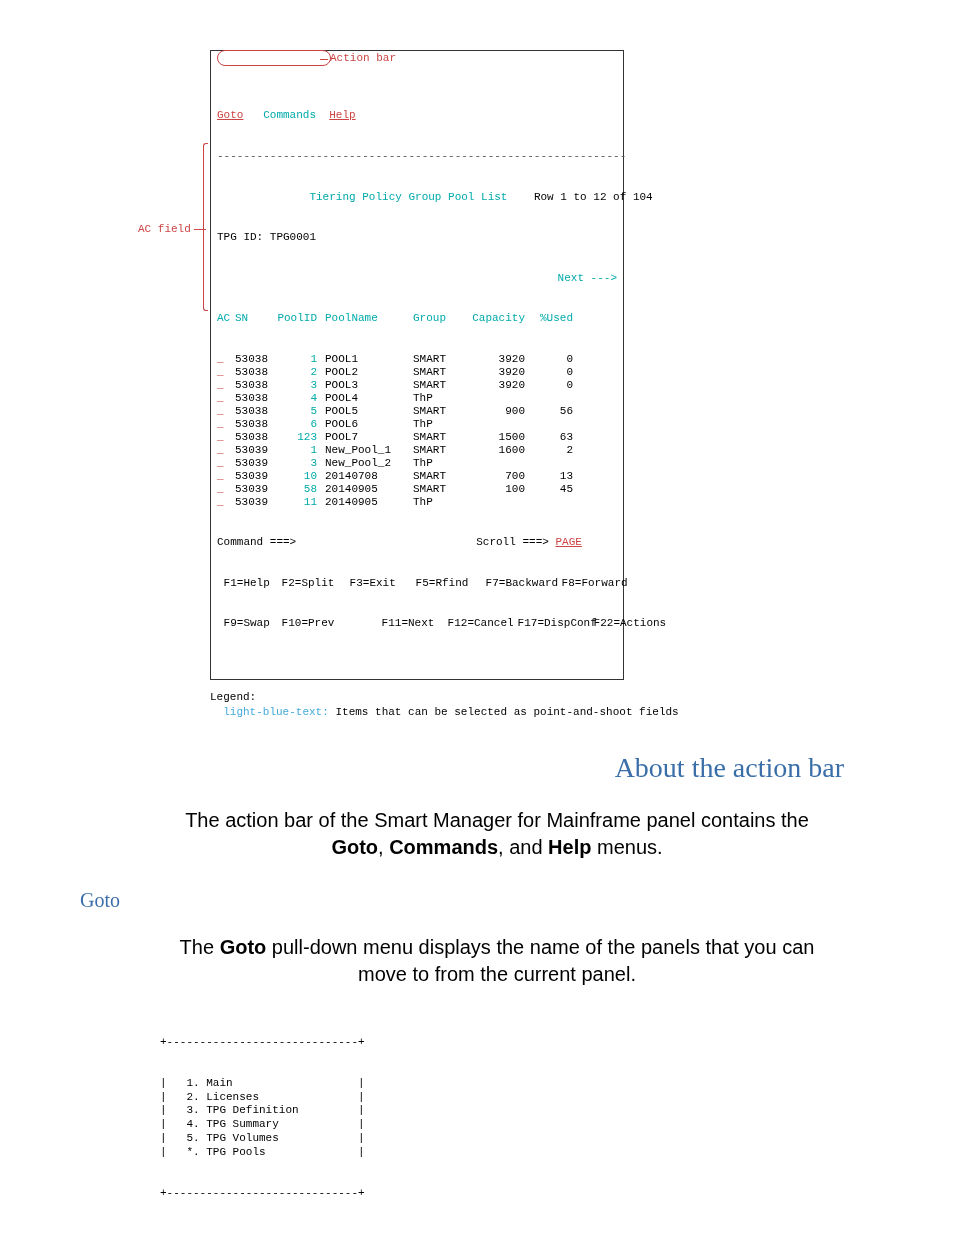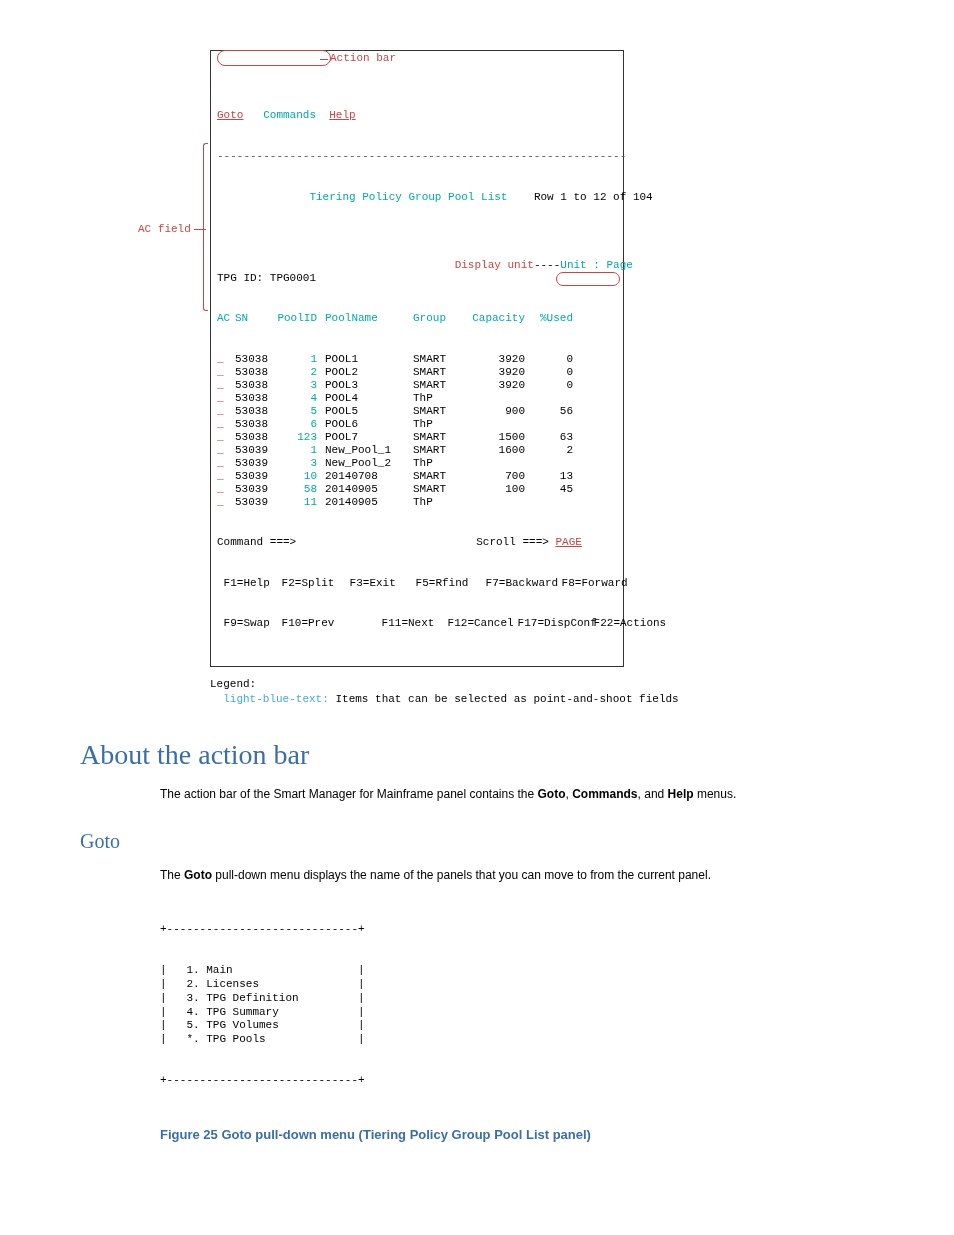--- a/index.html
+++ b/index.html
@@ -5,39 +5,39 @@
   html,body{margin:0;padding:0;background:#fff;color:#000;}
   body{width:954px;font-family:Arial,Helvetica,sans-serif;font-size:14px;line-height:1.35;}
   .page{padding:50px 110px 50px 80px;}
   .mono{font-family:"Courier New",monospace;font-size:11px;line-height:1.25;white-space:pre;}
   .panel-wrap{position:relative;margin-left:130px;margin-bottom:10px;}
   .callout{position:absolute;font-family:"Courier New",monospace;font-size:11px;color:#c44;}
   .callout.ac{left:-72px;top:172px;}
   .callout.ac::after{content:"";position:absolute;left:56px;top:7px;width:12px;height:1px;background:#c44;}
   .callout.ab{position:absolute;left:120px;top:2px;color:#c44;}
   .callout.ab::before{content:"";position:absolute;left:-10px;top:7px;width:8px;height:1px;background:#c44;}
-  .panel{border:1px solid #333;width:400px;padding:3px 6px 8px 6px;}
+  .panel{border:1px solid #333;width:400px;padding:3px 6px 21px 6px;}
   .pblue{color:#0aa;}
   .pred{color:#c44;}
   .ac-col{display:inline-block;width:18px;color:#c44;}
   .sn-col{display:inline-block;width:42px;}
   .pid-col{display:inline-block;width:40px;text-align:right;color:#0aa;}
   .pid-col.hdr{color:#0aa;}
   .pname-col{display:inline-block;width:88px;padding-left:8px;}
   .type-col{display:inline-block;width:56px;}
   .cap-col{display:inline-block;width:56px;text-align:right;}
   .used-col{display:inline-block;width:40px;text-align:right;padding-left:8px;}
   .us{color:#c44;text-decoration:underline;}
   .ac-mark{color:#c44;}
   .bracket{position:absolute;left:-7px;top:93px;width:4px;height:166px;border-left:1px solid #c44;border-top:1px solid #c44;border-bottom:1px solid #c44;border-radius:3px 0 0 3px;}
   .legend{margin-left:130px;margin-top:6px;font-family:"Courier New",monospace;font-size:11px;}
   .legend .lb{color:#4ad;}
-  h2.h-main{font-family:"Times New Roman",serif;font-weight:normal;color:#3a6ea8;font-size:28px;margin:30px 0 10px 0;}
+  h2.h-main{font-family:"Times New Roman",serif;font-weight:normal;color:#3a6ea8;font-size:28px;margin:30px 0 10px 0;text-align:right;}
   h3.h-sub{font-family:"Times New Roman",serif;font-weight:normal;color:#3a6ea8;font-size:20px;margin:26px 0 8px 0;}
-  .para{margin-left:80px;margin-right:10px;font-size:12px;}
+  .para{margin-left:80px;margin-right:10px;font-size:20px;text-align:center;}
   .para b{font-weight:bold;}
   .figcap{margin-left:80px;color:#3a6ea8;font-weight:bold;font-size:13px;margin-top:10px;}
   .goto-box{margin-left:80px;margin-top:8px;}
   .oval1{position:absolute;left:7px;top:0px;width:112px;height:14px;border:1px solid #c44;border-radius:8px;}
   .oval2{position:absolute;left:339px;top:41px;width:62px;height:12px;border:1px solid #c44;border-radius:7px;}
   .nav-next{color:#0aa;text-align:right;}
   .row{height:13px;}
   .hdr-row span{color:#0aa;}
   .panel-sep{color:#555;}
   .fkeys{font-size:11px;}
@@ -51,25 +51,22 @@
   <div class="panel-wrap">
     <div class="callout ac">AC field</div>
     <div class="bracket"></div>
 
     <div class="panel mono">
       <div class="oval1"></div>
       <div class="callout ab">Action bar</div>
       <div class="row"><span class="pblue us">Goto</span>   <span class="pblue">Commands</span>  <span class="pblue us">Help</span></div>
       <div class="panel-sep">--------------------------------------------------------------</div>
       <div class="row">              <span class="pblue">Tiering Policy Group Pool List</span>    <span>Row 1 to 12 of 104</span></div>
-      <div class="row" style="position:relative;">
-        <div class="oval2"></div>
-        <span style="visibility:hidden;">............................</span><span class="pred">Display unit</span>----<span class="pblue">Unit : Page</span>
-      </div>
       <div class="row"><span>TPG ID: TPG0001</span></div>
+      <div class="row nav-next"><span class="pblue">Next ---&gt;</span></div>
       <div class="row hdr-row"><span class="ac-col" style="color:#0aa;">AC</span><span class="sn-col">SN</span><span class="pid-col hdr">PoolID</span><span class="pname-col">PoolName</span><span class="type-col">Group</span><span class="cap-col">Capacity</span><span class="used-col">%Used</span></div>
       <div id="rowsHost"><div class="row"><span class="ac-col ac-mark">_</span><span class="sn-col">53038</span><span class="pid-col">1</span><span class="pname-col">POOL1</span><span class="type-col">SMART</span><span class="cap-col">3920</span><span class="used-col">0</span></div><div class="row"><span class="ac-col ac-mark">_</span><span class="sn-col">53038</span><span class="pid-col">2</span><span class="pname-col">POOL2</span><span class="type-col">SMART</span><span class="cap-col">3920</span><span class="used-col">0</span></div><div class="row"><span class="ac-col ac-mark">_</span><span class="sn-col">53038</span><span class="pid-col">3</span><span class="pname-col">POOL3</span><span class="type-col">SMART</span><span class="cap-col">3920</span><span class="used-col">0</span></div><div class="row"><span class="ac-col ac-mark">_</span><span class="sn-col">53038</span><span class="pid-col">4</span><span class="pname-col">POOL4</span><span class="type-col">ThP</span><span class="cap-col"></span><span class="used-col"></span></div><div class="row"><span class="ac-col ac-mark">_</span><span class="sn-col">53038</span><span class="pid-col">5</span><span class="pname-col">POOL5</span><span class="type-col">SMART</span><span class="cap-col">900</span><span class="used-col">56</span></div><div class="row"><span class="ac-col ac-mark">_</span><span class="sn-col">53038</span><span class="pid-col">6</span><span class="pname-col">POOL6</span><span class="type-col">ThP</span><span class="cap-col"></span><span class="used-col"></span></div><div class="row"><span class="ac-col ac-mark">_</span><span class="sn-col">53038</span><span class="pid-col">123</span><span class="pname-col">POOL7</span><span class="type-col">SMART</span><span class="cap-col">1500</span><span class="used-col">63</span></div><div class="row"><span class="ac-col ac-mark">_</span><span class="sn-col">53039</span><span class="pid-col">1</span><span class="pname-col">New_Pool_1</span><span class="type-col">SMART</span><span class="cap-col">1600</span><span class="used-col">2</span></div><div class="row"><span class="ac-col ac-mark">_</span><span class="sn-col">53039</span><span class="pid-col">3</span><span class="pname-col">New_Pool_2</span><span class="type-col">ThP</span><span class="cap-col"></span><span class="used-col"></span></div><div class="row"><span class="ac-col ac-mark">_</span><span class="sn-col">53039</span><span class="pid-col">10</span><span class="pname-col">20140708</span><span class="type-col">SMART</span><span class="cap-col">700</span><span class="used-col">13</span></div><div class="row"><span class="ac-col ac-mark">_</span><span class="sn-col">53039</span><span class="pid-col">58</span><span class="pname-col">20140905</span><span class="type-col">SMART</span><span class="cap-col">100</span><span class="used-col">45</span></div><div class="row"><span class="ac-col ac-mark">_</span><span class="sn-col">53039</span><span class="pid-col">11</span><span class="pname-col">20140905</span><span class="type-col">ThP</span><span class="cap-col"></span><span class="used-col"></span></div></div>
       <div class="row"><span>Command ===&gt;</span><span style="display:inline-block;width:180px;"></span><span>Scroll ===&gt;</span> <span class="us">PAGE</span></div>
       <div class="row fkeys"> <span class="cell" style="width:58px;">F1=Help</span><span class="cell" style="width:68px;">F2=Split</span><span class="cell" style="width:66px;">F3=Exit</span><span class="cell" style="width:70px;">F5=Rfind</span><span class="cell" style="width:76px;">F7=Backward</span><span class="cell">F8=Forward</span></div>
       <div class="row fkeys"> <span class="cell" style="width:58px;">F9=Swap</span><span class="cell" style="width:68px;">F10=Prev</span><span class="cell" style="width:66px;margin-left:32px;">F11=Next</span><span class="cell" style="width:70px;">F12=Cancel</span><span class="cell" style="width:76px;">F17=DispConf</span><span class="cell">F22=Actions</span></div>
     </div>
   </div>
 
   <div class="legend">
     <span>Legend:</span><br>

